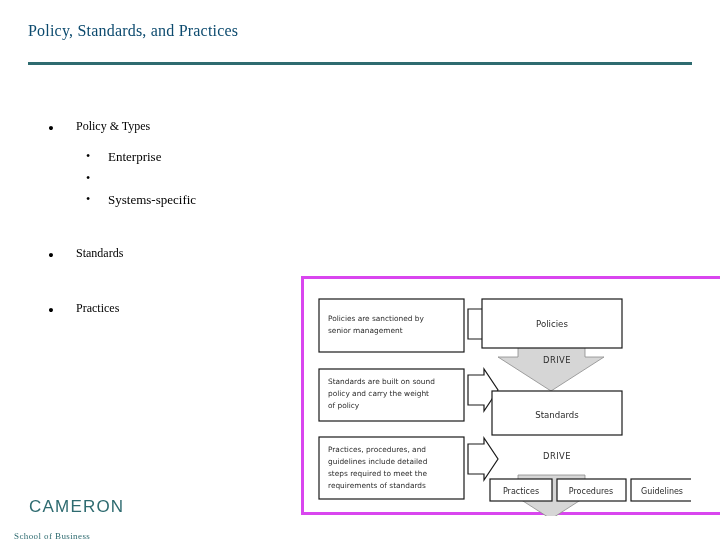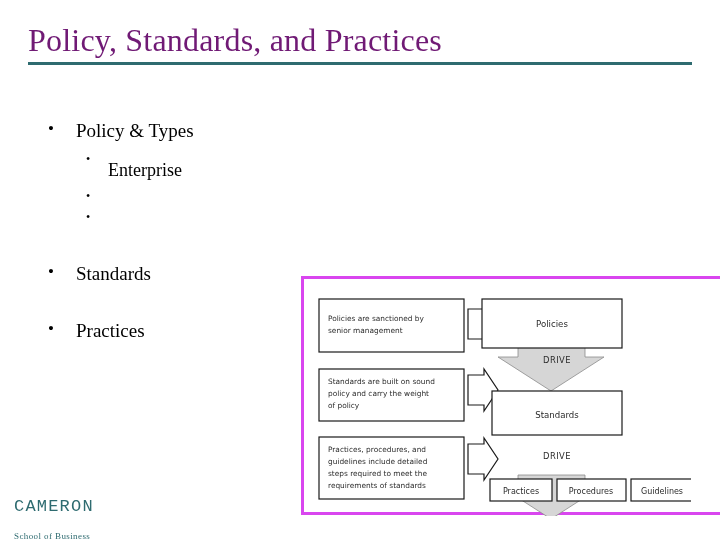--- a/index.html
+++ b/index.html
@@ -15,23 +15,23 @@
     overflow: hidden;
     font-family: "Liberation Serif", "DejaVu Serif", serif;
     color: #000000;
   }
 
   
   .slide-title {
     position: absolute;
     left: 28px;
     top: 22px;
-    font-size: 32px;
+    font-size: 16px;
     font-family: "Liberation Serif", "DejaVu Serif", serif;
-    color: #701a75;
+    color: #0c4a6e;
     letter-spacing: 0.2px;
     white-space: nowrap;
   }
   .title-rule {
     position: absolute;
     left: 28px;
     top: 62px;
     width: 664px;
     height: 3px;
     background: #2e6b70;
@@ -52,42 +52,41 @@
     margin-bottom: 4px;
   }
   .bullet-l1 .marker {
     width: 28px;
     font-size: 17px;
     line-height: 1.35;
     text-align: left;
     color: #000;
   }
   .bullet-l1 .label {
-    font-size: 19px;
+    font-size: 12px;
     line-height: 1.35;
     white-space: nowrap;
   }
   .sub-list {
     margin-top: 6px;
     margin-left: 38px;
   }
   .bullet-l2 {
     margin-bottom: 3px;
   }
   .bullet-l2 .marker {
     width: 22px;
     font-size: 12px;
     line-height: 1.5;
     color: #000;
   }
   .bullet-l2 .label {
-    font-size: 18px;
+    font-size: 13px;
     line-height: 1.5;
     white-space: nowrap;
-    margin-top: 7px;
   }
   .gap-lg { height: 32px; }
   .gap-md { height: 28px; }
 
   
   .diagram-frame {
     position: absolute;
     left: 301px;
     top: 276px;
     width: 431px;
@@ -122,25 +121,26 @@
   }
 
   
   .logo {
     position: absolute;
     left: 14px;
     top: 498px;
     color: #2e6b70;
   }
   .logo-main {
-    font-family: Liberation Mono, monospace;
+    font-family: Liberation Sans, sans-serif;
     font-size: 17px;
     letter-spacing: 1.2px;
     line-height: 1;
     color: #2e6b70;
+    margin-left: 15px;
   }
   .logo-sub {
     font-family: "Liberation Serif", "DejaVu Serif", serif;
     font-size: 9px;
     letter-spacing: 0.4px;
     line-height: 1.2;
     margin-top: 16px;
     color: #2e6b70;
   }
 </style>
@@ -160,20 +160,21 @@
   <div class="sub-list">
     <div class="bullet-row bullet-l2">
       <span class="marker">•</span>
       <span class="label">Enterprise</span>
     </div>
     <div class="bullet-row bullet-l2">
       <span class="marker">•</span>
     </div>
     <div class="bullet-row bullet-l2">
       <span class="marker">•</span>
+      <span class="label">Systems-specific</span>
     </div>
   </div>
 
   <div class="gap-lg"></div>
 
   <div class="bullet-row bullet-l1">
     <span class="marker">•</span>
     <span class="label">Standards</span>
   </div>
 

